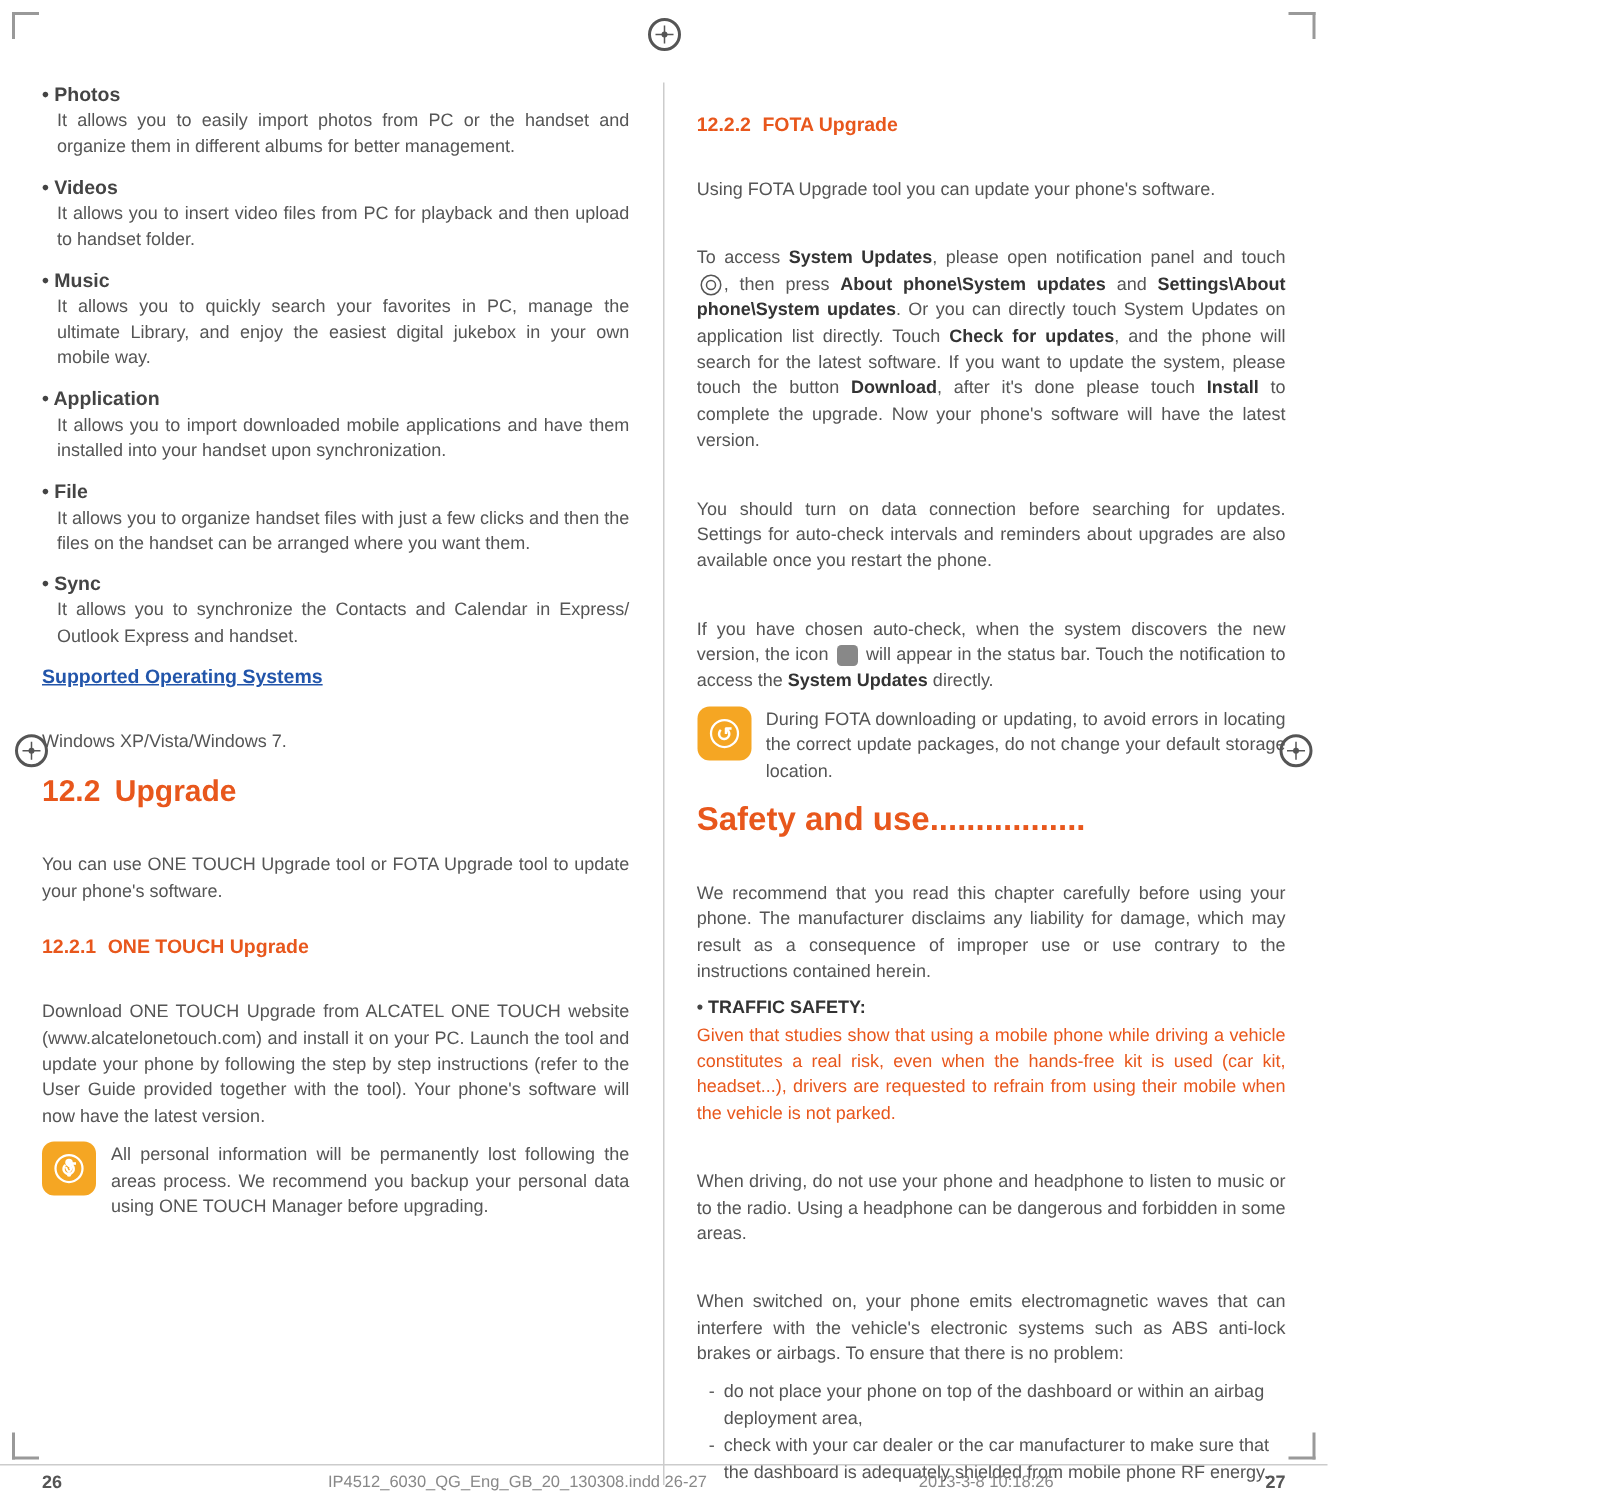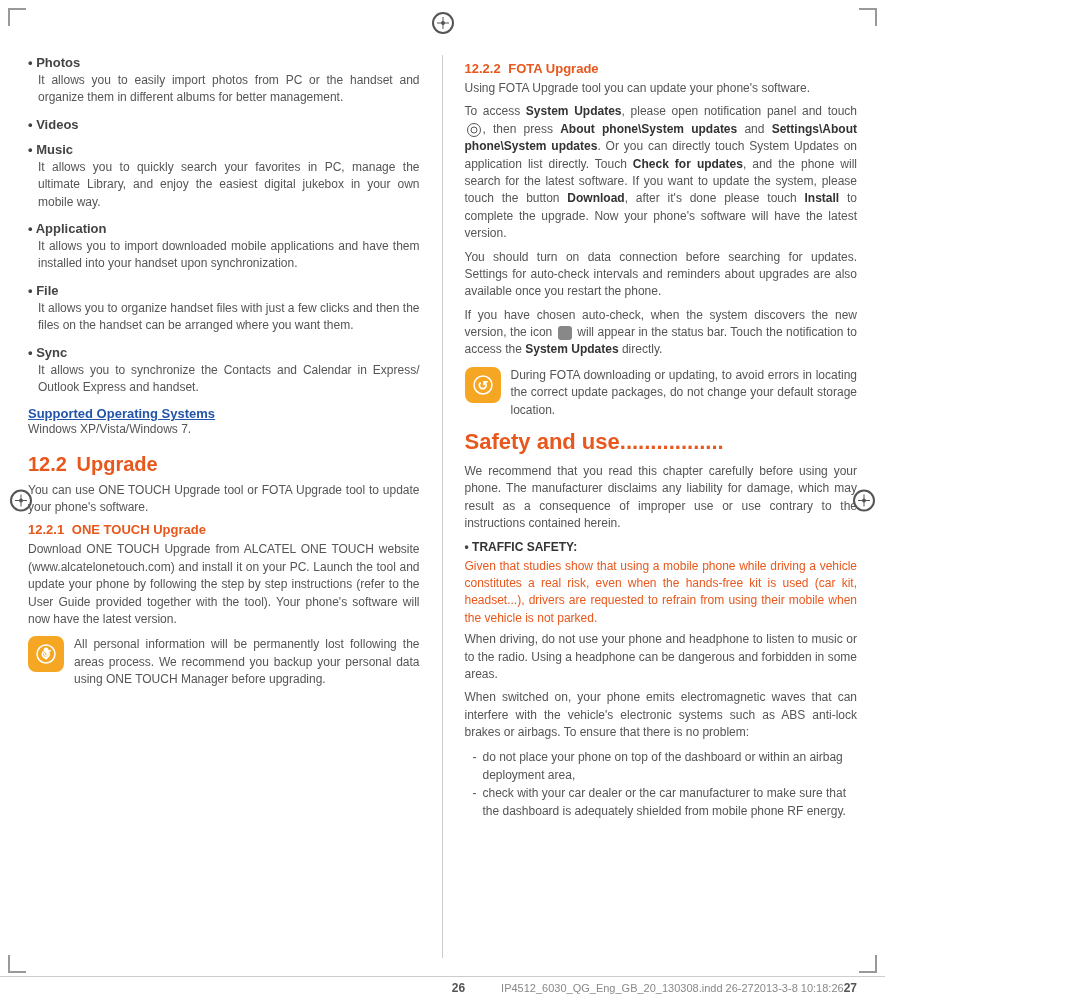--- a/index.html
+++ b/index.html
@@ -129,41 +129,42 @@
     }
     .h2-section .section-name {
       color: #e8571c;
       font-size: 20px;
       font-weight: bold;
       margin-left: 6px;
       text-align: center;
     }
 
     .h3-section {
-      margin-top: 6px;
+      margin-top: 20px;
       margin-bottom: 4px;
     }
     .h3-section .sub-num {
       color: #e8571c;
       font-size: 13px;
       font-weight: bold;
     }
     .h3-section .sub-name {
       color: #e8571c;
       font-size: 13px;
       font-weight: bold;
       margin-left: 4px;
     }
 
     .body-text {
       font-size: 12px;
       color: #555;
       line-height: 1.45;
       text-align: justify;
       margin-bottom: 6px;
+      margin-top: 28px;
     }
     .body-text b { color: #333; }
 
     .warning-box {
       display: flex;
       align-items: flex-start;
       margin: 8px 0;
       gap: 10px;
     }
     .warning-icon {
@@ -198,21 +199,21 @@
       color: #e8571c;
       font-size: 12px;
       line-height: 1.45;
       text-align: justify;
       margin-bottom: 4px;
     }
 
     
     .bottom-bar {
       display: flex;
-      justify-content: flex-end;
+      justify-content: space-between;
       align-items: center;
       padding: 4px 28px 8px 28px;
       border-top: 1px solid #ccc;
       position: absolute;
       bottom: 0;
       left: 0;
       right: 0;
     }
     .page-num {
       font-size: 12px;
@@ -317,20 +318,21 @@
 
     <div class="left-col">
 
       <div class="bullet-item">
         <div class="bullet-label">Photos</div>
         <div class="bullet-text">It allows you to easily import photos from PC or the handset and organize them in different albums for better management.</div>
       </div>
 
       <div class="bullet-item">
         <div class="bullet-label">Videos</div>
+        <div class="bullet-text">It allows you to insert video files from PC for playback and then upload to handset folder.</div>
       </div>
 
       <div class="bullet-item">
         <div class="bullet-label">Music</div>
         <div class="bullet-text">It allows you to quickly search your favorites in PC, manage the ultimate Library, and enjoy the easiest digital jukebox in your own mobile way.</div>
       </div>
 
       <div class="bullet-item">
         <div class="bullet-label">Application</div>
         <div class="bullet-text">It allows you to import downloaded mobile applications and have them installed into your handset upon synchronization.</div>

